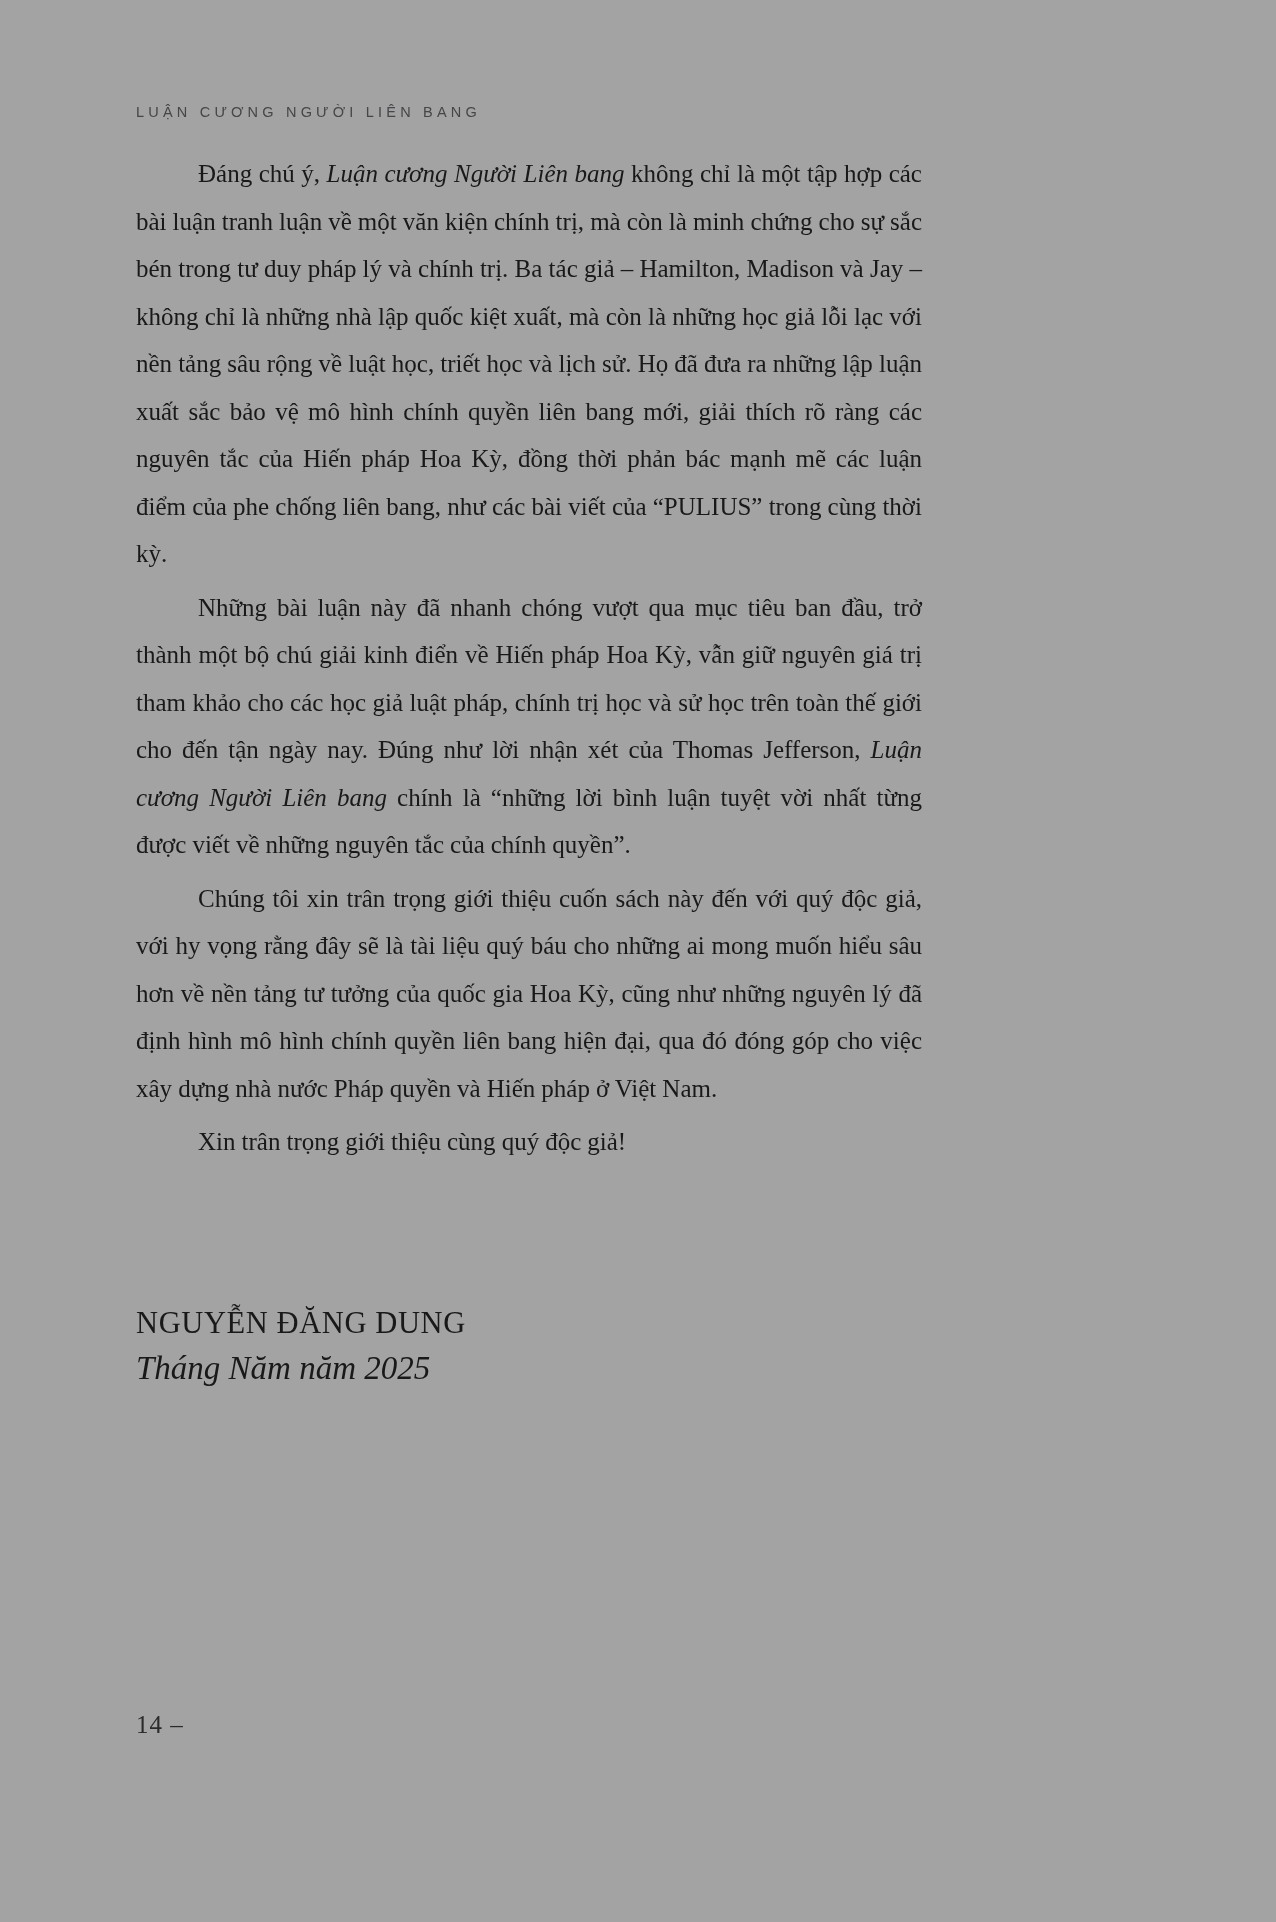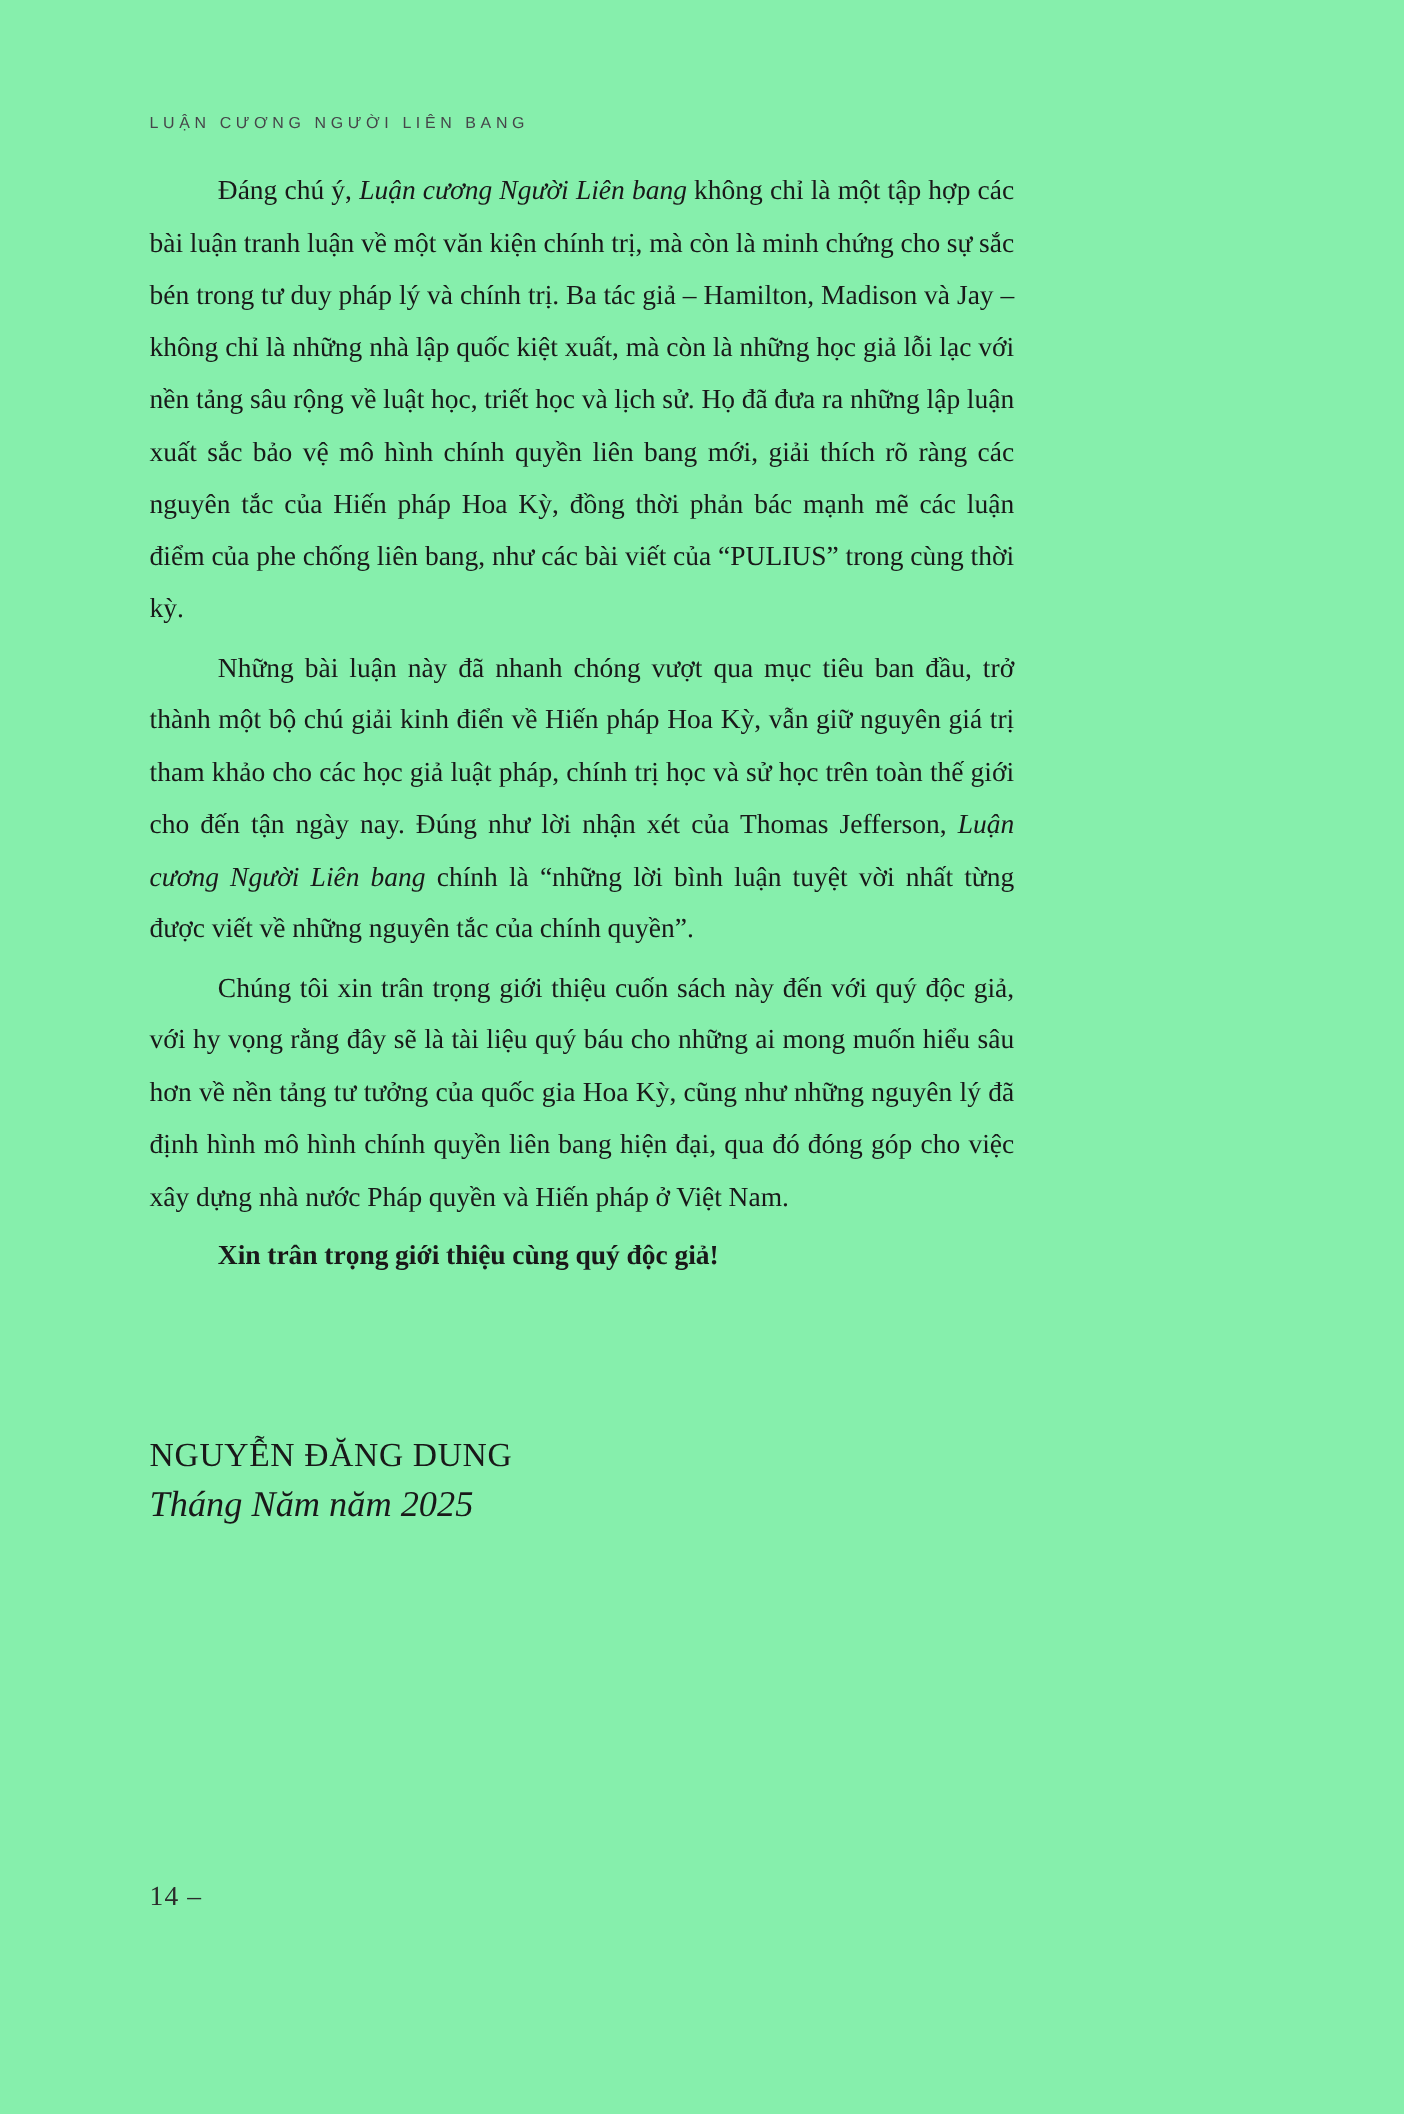--- a/index.html
+++ b/index.html
@@ -6,21 +6,21 @@
   html, body {
     margin: 0;
     padding: 0;
     background: #ffffff;
   }
 
   .page {
     position: relative;
     width: 1276px;
     height: 1922px;
-    background: #86efac;
+    background: #a3a3a3;
     box-sizing: border-box;
     overflow: hidden;
     font-family: "Liberation Serif", "DejaVu Serif", serif;
     color: #1a1a1a;
   }
 
   
   .running-head {
     position: absolute;
     left: 136px;
@@ -47,21 +47,20 @@
     line-height: 47.5px;
     text-align: justify;
     text-justify: inter-word;
     text-indent: 62px;
     color: #191919;
     word-spacing: -0.2px;
   }
 
   .para:last-of-type {
     margin-bottom: 0;
-    font-weight: bold;
   }
 
   .para em,
   .italic {
     font-style: italic;
   }
 
   
   .signature-block {
     position: absolute;

